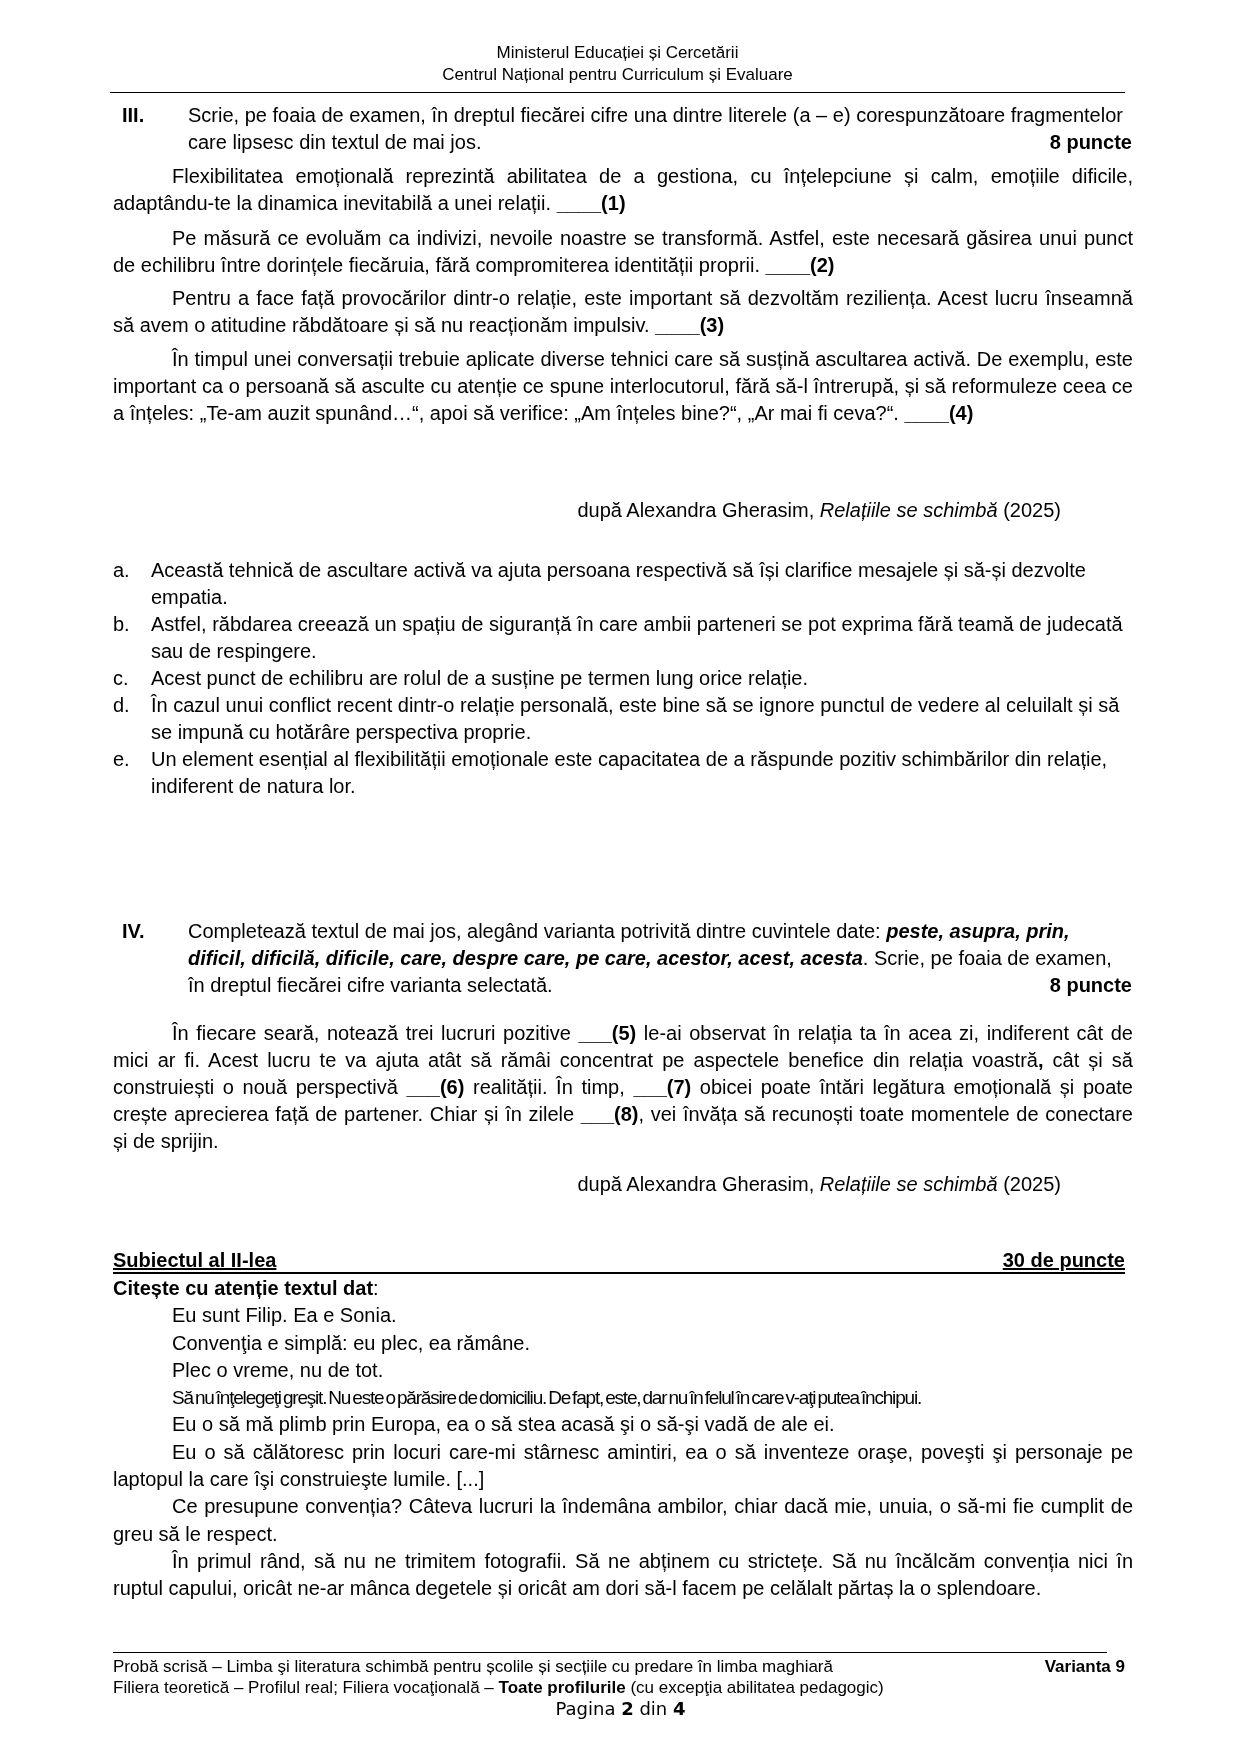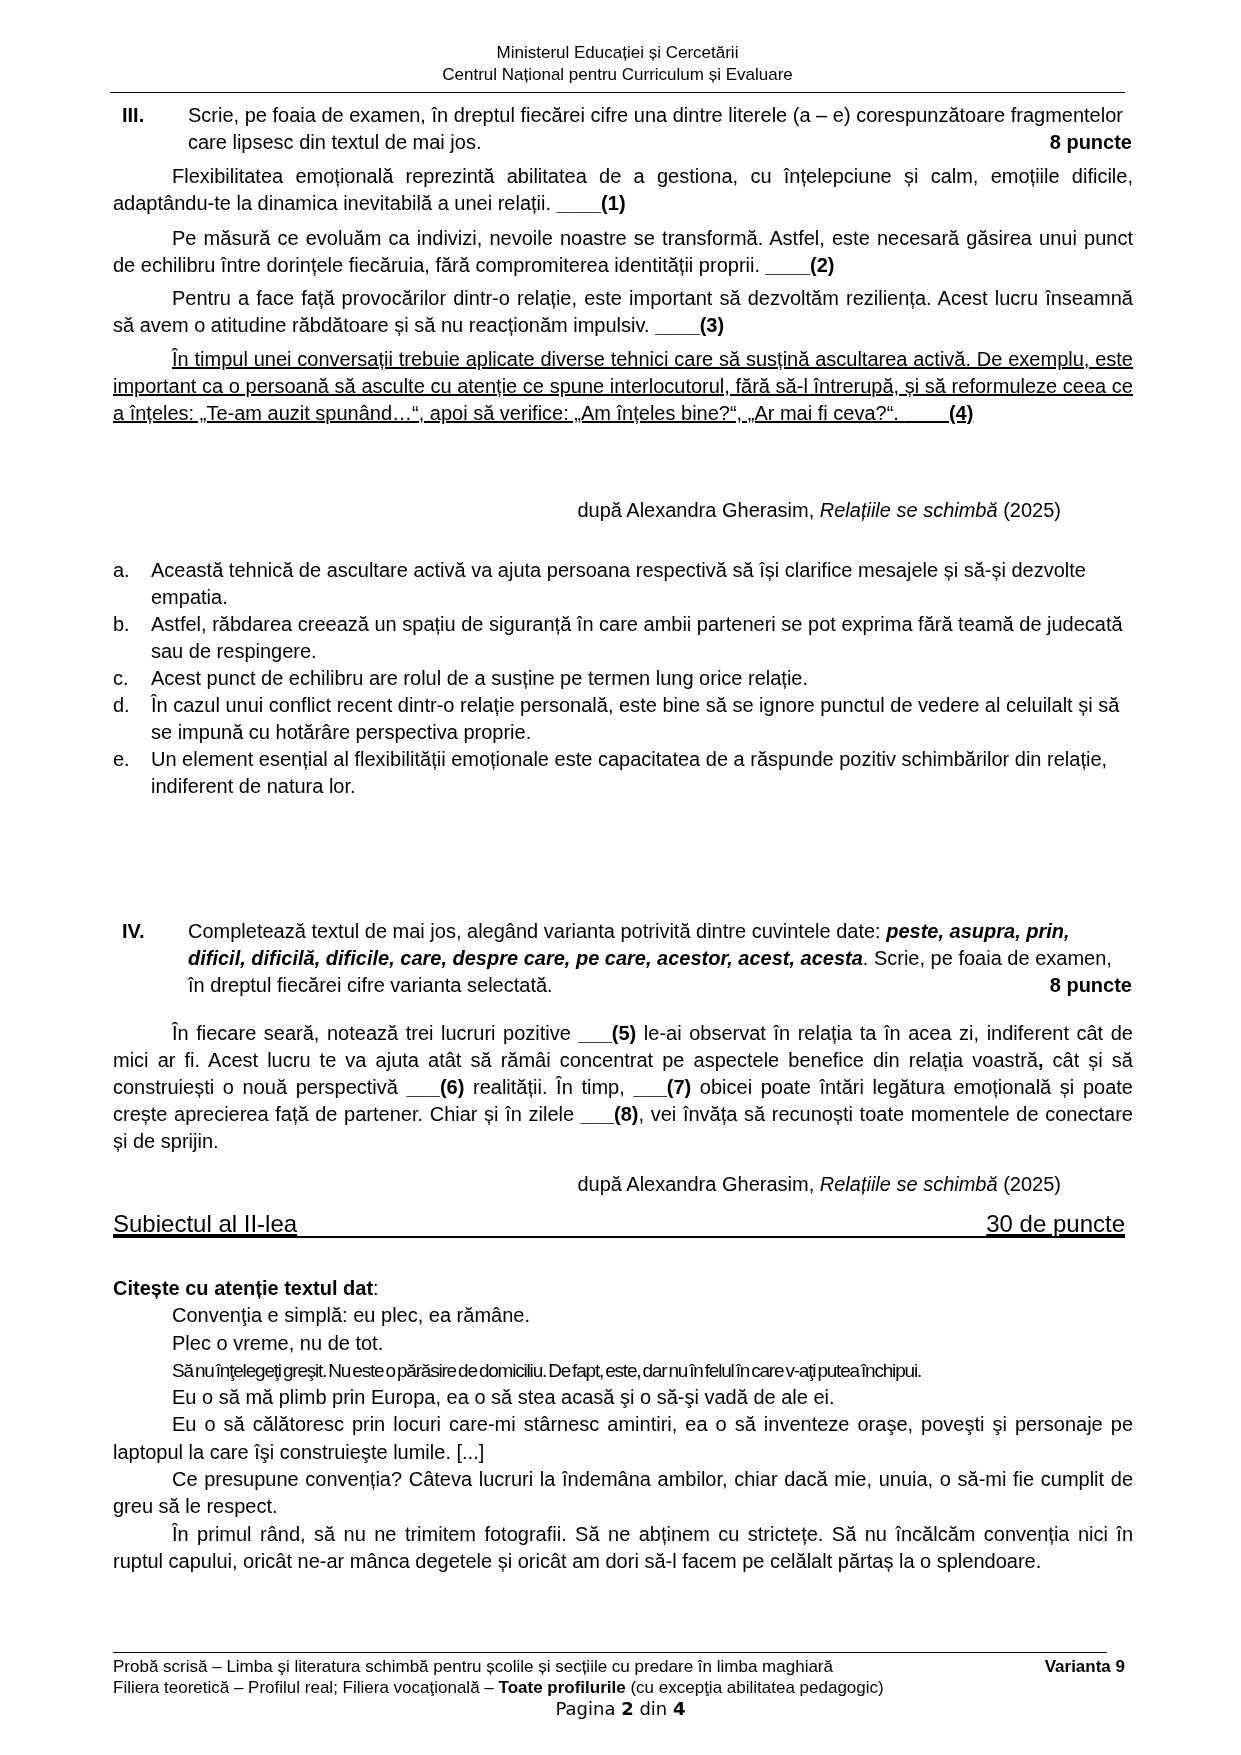--- a/index.html
+++ b/index.html
@@ -21,22 +21,22 @@
   .para { position: absolute; left: 113px; width: 1020px; font-size: 20px; line-height: 27px; text-align: justify; }
   .para .ind { display: inline-block; width: 59px; }
   .blank { font-weight: bold; }
   .src { position: absolute; right: 108px; font-size: 20px; line-height: 27px; text-align: right; }
   .src i { font-style: italic; }
 
   .opts { position: absolute; left: 113px; width: 1020px; font-size: 20px; line-height: 27px; }
   .opt { position: relative; padding-left: 38px; }
   .opt .lt { position: absolute; left: 0; top: 0; }
 
-  .sub-title { position: absolute; left: 113px; width: 1012px; top: 1212px; font-size: 24px; line-height: 24px;
-               font-weight: normal; border-bottom: 2px solid #000; }
+  .sub-title { position: absolute; left: 113px; width: 1012px; top: 1248px; font-size: 20px; line-height: 24px;
+               font-weight: bold; border-bottom: 2px solid #000; }
   .sub-title .l { text-decoration: underline; }
   .sub-title .r { float: right; text-decoration: underline; }
 
   .lit { position: absolute; left: 113px; width: 1020px; font-size: 20px; line-height: 27.3px; text-align: justify; }
   .lit .cond { letter-spacing: -1.2px; word-spacing: -2px; font-size: 19px; white-space: nowrap; }
 
   .ftr-rule { position: absolute; left: 113px; width: 994px; top: 1652px; border-top: 1.5px solid #000; }
   .ftr { position: absolute; left: 113px; width: 1012px; top: 1656px; font-size: 17px; line-height: 21px; }
   .ftr .var { float: right; font-weight: bold; }
   .pager { position: absolute; left: 0; width: 1241px; top: 1698px; text-align: center; font-size: 18px;
@@ -64,21 +64,21 @@
 
   <div class="para" style="top:163px;">
     <span class="ind"></span><span>Flexibilitatea emoțională reprezintă abilitatea de a gestiona, cu înțelepciune și calm, emoțiile dificile, adaptându-te la dinamica inevitabilă a unei relații. </span><span class="blank">____(1)</span>
   </div>
   <div class="para" style="top:225px;">
     <span class="ind"></span><span>Pe măsură ce evoluăm ca indivizi, nevoile noastre se transformă. Astfel, este necesară găsirea unui punct de echilibru între dorințele fiecăruia, fără compromiterea identității proprii. </span><span class="blank">____(2)</span>
   </div>
   <div class="para" style="top:285px;">
     <span class="ind"></span><span>Pentru a face față provocărilor dintr-o relație, este important să dezvoltăm reziliența. Acest lucru înseamnă să avem o atitudine răbdătoare și să nu reacționăm impulsiv.  </span><span class="blank">____(3)</span>
   </div>
-  <div class="para" style="top:346px;text-decoration:underline;">
+  <div class="para" style="top:346px;">
     <span class="ind"></span><span>În timpul unei conversații trebuie aplicate diverse tehnici care să susțină ascultarea activă. De exemplu, este important ca o persoană să asculte cu atenție ce spune interlocutorul, fără să-l întrerupă, și să reformuleze ceea ce a înțeles: „Te-am auzit spunând…“, apoi să verifice: „Am înțeles bine?“, „Ar mai fi ceva?“. </span><span class="blank">____(4)</span>
   </div>
 
   <div class="src" style="top:497px;">
     <span>după Alexandra Gherasim, </span><i>Relațiile se schimbă</i><span> (2025)</span>
   </div>
 
   <div class="opts" style="top:557px;">
     <div class="opt"><span class="lt">a.</span><span>Această tehnică de ascultare activă va ajuta persoana respectivă să își clarifice mesajele și să-și dezvolte empatia.</span></div>
     <div class="opt"><span class="lt">b.</span><span>Astfel, răbdarea creează un spațiu de siguranță în care ambii parteneri se pot exprima fără teamă de judecată sau de respingere.</span></div>
@@ -103,20 +103,21 @@
     <span>după Alexandra Gherasim, </span><i>Relațiile se schimbă</i><span> (2025)</span>
   </div>
 
   <div class="sub-title">
     <span class="l">Subiectul al II-lea</span>
     <span class="r">30 de puncte</span>
   </div>
 
   <div class="lit" style="top:1275px;">
     <div><b>Citește cu atenție textul dat</b><span>:</span></div>
+    <div><span class="ind" style="display:inline-block;width:59px;"></span><span>Eu sunt Filip. Ea e Sonia.</span></div>
     <div><span style="display:inline-block;width:59px;"></span><span>Convenţia e simplă: eu plec, ea rămâne.</span></div>
     <div><span style="display:inline-block;width:59px;"></span><span>Plec o vreme, nu de tot.</span></div>
     <div><span style="display:inline-block;width:59px;"></span><span class="cond">Să nu înţelegeţi greşit. Nu este o părăsire de domiciliu. De fapt, este, dar nu în felul în care v-aţi putea închipui.</span></div>
     <div><span style="display:inline-block;width:59px;"></span><span>Eu o să mă plimb prin Europa, ea o să stea acasă şi o să-şi vadă de ale ei.</span></div>
     <div><span style="display:inline-block;width:59px;"></span><span>Eu o să călătoresc prin locuri care-mi stârnesc amintiri, ea o să inventeze oraşe, poveşti şi personaje pe laptopul la care îşi construieşte lumile. [...]</span></div>
     <div><span style="display:inline-block;width:59px;"></span><span>Ce presupune convenția? Câteva lucruri la îndemâna ambilor, chiar dacă mie, unuia, o să-mi fie cumplit de greu să le respect.</span></div>
     <div><span style="display:inline-block;width:59px;"></span><span>În primul rând, să nu ne trimitem fotografii. Să ne abținem cu strictețe. Să nu încălcăm convenția nici în ruptul capului, oricât ne-ar mânca degetele și oricât am dori să-l facem pe celălalt părtaș la o splendoare.</span></div>
   </div>
 
   <div class="ftr-rule"></div>

